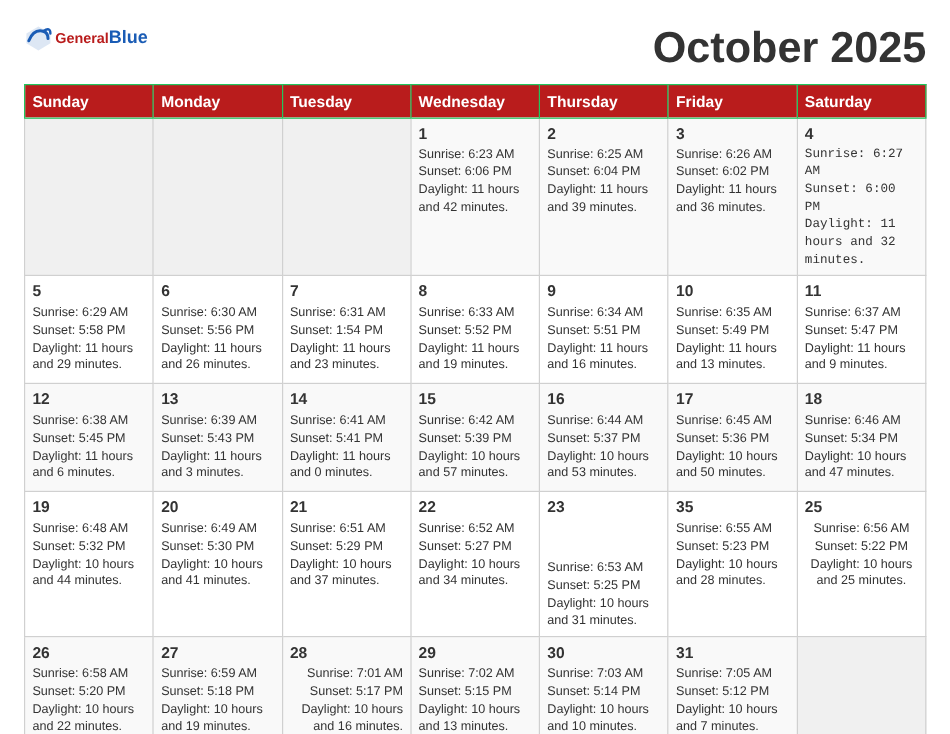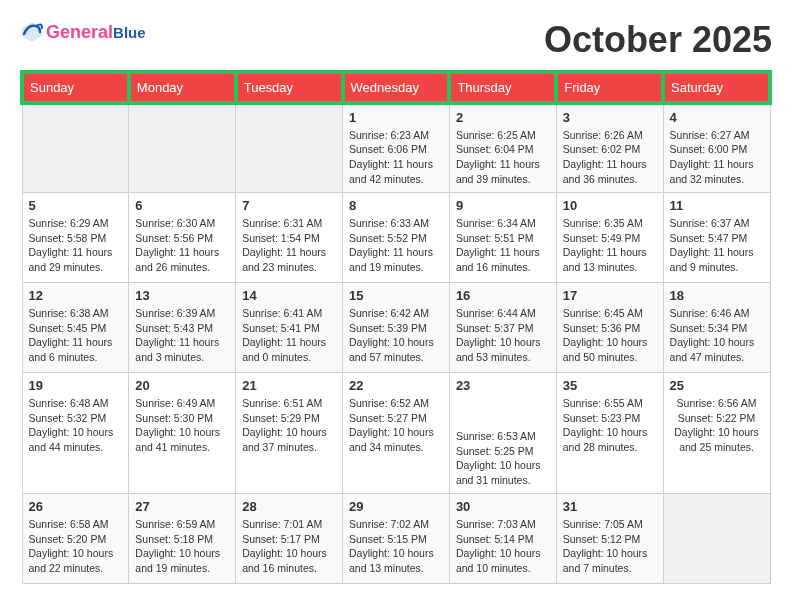--- a/index.html
+++ b/index.html
@@ -14,23 +14,23 @@
       display: flex;
       justify-content: space-between;
       align-items: flex-start;
       margin-bottom: 10px;
     }
     .logo {
       display: flex;
       align-items: center;
     }
     .logo-text-general {
-      font-size: 18px;
-      font-weight: bold;
-      color: #ec4899;
+      font-size: 12px;
+      font-weight: bold;
+      color: #b91c1c;
     }
     .logo-text-blue {
       font-size: 15px;
       font-weight: bold;
       color: #1a5cb5;
     }
     .logo-icon {
       width: 24px;
       height: 24px;
       margin-right: 2px;
@@ -47,27 +47,27 @@
     .location-title {
       font-size: 16px;
       color: #555;
     }
     table {
       width: 100%;
       border-collapse: collapse;
       table-layout: fixed;
     }
     thead tr th {
-      background-color: #ef4444;
+      background-color: #b91c1c;
       color: #fff;
       text-align: left;
       padding: 6px 6px;
       font-size: 13px;
-      font-weight: normal;
-      border: 4px solid #22c55e;
+      font-weight: bold;
+      border: 1px solid #22c55e;
     }
     tbody tr td {
       vertical-align: top;
       padding: 5px 6px;
       border: 1px solid #d0d0d0;
       font-size: 11px;
       color: #333;
       height: 90px;
       background: #fff;
     }
@@ -137,21 +137,21 @@
 Daylight: 11 hours and 39 minutes.</div>
         </td>
         <td>
           <div class="day-num">3</div>
           <div class="day-info" style="white-space: pre-line;">Sunrise: 6:26 AM
 Sunset: 6:02 PM
 Daylight: 11 hours and 36 minutes.</div>
         </td>
         <td>
           <div class="day-num">4</div>
-          <div class="day-info" style="white-space: pre-line;">Sunrise: 6:27 AM
+          <div class="day-info" style="white-space: pre-line; font-family: Liberation Mono, monospace;">Sunrise: 6:27 AM
 Sunset: 6:00 PM
 Daylight: 11 hours and 32 minutes.</div>
         </td>
       </tr>
       <tr>
         <td>
           <div class="day-num">5</div>
           <div class="day-info" style="white-space: pre-line;">Sunrise: 6:29 AM
 Sunset: 5:58 PM
 Daylight: 11 hours and 29 minutes.</div>
@@ -289,21 +289,21 @@
 Daylight: 10 hours and 22 minutes.</div>
         </td>
         <td>
           <div class="day-num">27</div>
           <div class="day-info" style="white-space: pre-line;">Sunrise: 6:59 AM
 Sunset: 5:18 PM
 Daylight: 10 hours and 19 minutes.</div>
         </td>
         <td>
           <div class="day-num">28</div>
-          <div class="day-info" style="white-space: pre-line;">Sunrise: 7:01 AM
+          <div class="day-info" style="white-space: pre-line; text-align: right;">Sunrise: 7:01 AM
 Sunset: 5:17 PM
 Daylight: 10 hours and 16 minutes.</div>
         </td>
         <td>
           <div class="day-num">29</div>
           <div class="day-info" style="white-space: pre-line;">Sunrise: 7:02 AM
 Sunset: 5:15 PM
 Daylight: 10 hours and 13 minutes.</div>
         </td>
         <td>

